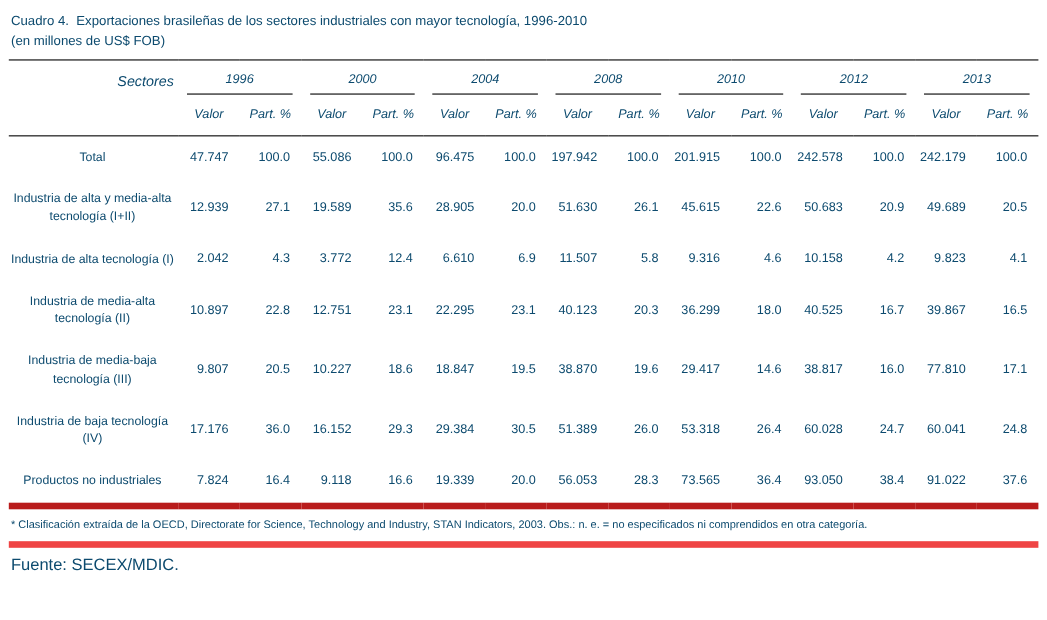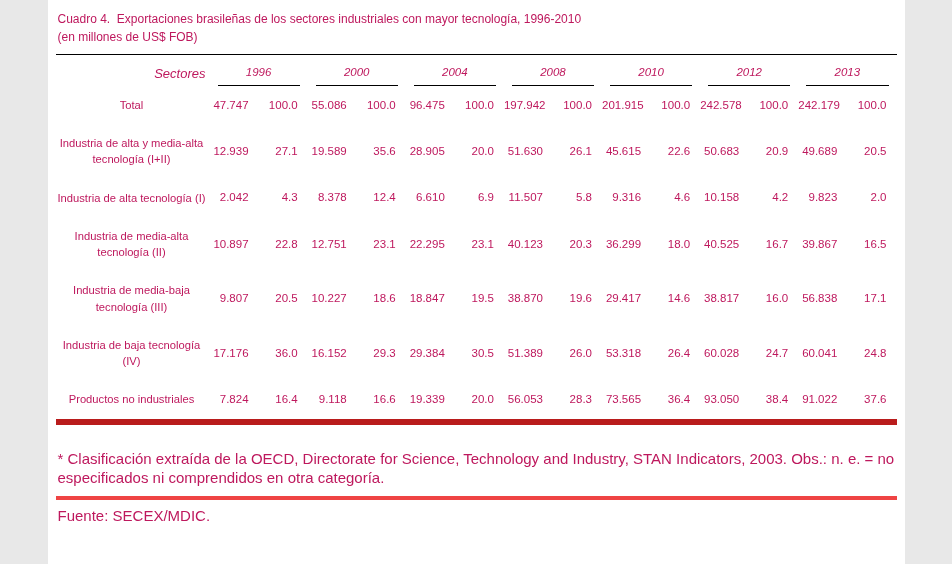--- a/index.html
+++ b/index.html
@@ -1,18 +1,18 @@
 <!DOCTYPE html>
 <html><head>
 <meta charset="utf-8">
 <style>
   html,body{margin:0;padding:0;background:#e8e8e8;}
   .page{
-    width:857px;height:564px;box-sizing:border-box;
-    margin:0 auto;background:#ffffff;color:#be185d;
+    width:952px;height:564px;box-sizing:border-box;
+    margin:0 auto;background:#ffffff;color:#0c4a6e;
     padding:10px 8px 0 8px;
     font-family:"Liberation Sans", sans-serif;
     overflow:hidden;
   }
   .title{
     font-size:12px;line-height:1.5;white-space:pre-wrap;padding-left:2px;
   }
   table{
     width:100%;border-collapse:collapse;table-layout:fixed;
     margin-top:8px;font-size:11.5px;
@@ -32,22 +32,22 @@
     border-bottom:1px solid #000;font-style:italic;
     padding:12px 0 13px 0;text-align:center;font-size:11.5px;
   }
   tbody td{padding:11px 0;line-height:1.3;}
   td.sector{
     text-align:center;padding:11px 4px 11px 2px;font-size:11.2px;line-height:1.45;
   }
   td.val,td.pct{text-align:right;padding-right:10px;}
   tbody tr:last-child td{border-bottom:6px solid #b91c1c;}
   .footnote{
-    margin-top:24px;font-size:15px;line-height:1.3;
-    padding:0 2px 8px 2px;border-bottom:4px solid #ef4444;
+    margin-top:8px;font-size:10px;line-height:1.3;
+    padding:0 2px 8px 2px;border-bottom:6px solid #ef4444;
   }
   .source{margin-top:7px;font-size:15px;padding-left:2px;}
 </style>
 </head>
 <body>
 
 <div class="page">
   <div class="title">Cuadro 4.  Exportaciones brasileñas de los sectores industriales con mayor tecnología, 1996-2010</div>
   <div class="title">(en millones de US$ FOB)</div>
 
@@ -86,20 +86,37 @@
           </th>
           <th class="year-head" colspan="2">
             <div class="yr">2010</div>
           </th>
           <th class="year-head" colspan="2">
             <div class="yr">2012</div>
           </th>
           <th class="year-head" colspan="2">
             <div class="yr">2013</div>
           </th>
+        </tr>
+        <tr class="hdr2">
+          <th></th>
+          <th>Valor</th>
+          <th>Part. %</th>
+          <th>Valor</th>
+          <th>Part. %</th>
+          <th>Valor</th>
+          <th>Part. %</th>
+          <th>Valor</th>
+          <th>Part. %</th>
+          <th>Valor</th>
+          <th>Part. %</th>
+          <th>Valor</th>
+          <th>Part. %</th>
+          <th>Valor</th>
+          <th>Part. %</th>
         </tr>
       </thead>
     <tbody>
         <tr>
           <td class="sector">Total</td>
           <td class="val">47.747</td>
           <td class="pct">100.0</td>
           <td class="val">55.086</td>
           <td class="pct">100.0</td>
           <td class="val">96.475</td>
@@ -127,32 +144,32 @@
           <td class="pct">22.6</td>
           <td class="val">50.683</td>
           <td class="pct">20.9</td>
           <td class="val">49.689</td>
           <td class="pct">20.5</td>
         </tr>
         <tr>
           <td class="sector">Industria de alta tecnología (I)</td>
           <td class="val">2.042</td>
           <td class="pct">4.3</td>
-          <td class="val">8.378</td>
+          <td class="val">3.772</td>
           <td class="pct">12.4</td>
           <td class="val">6.610</td>
           <td class="pct">6.9</td>
           <td class="val">11.507</td>
           <td class="pct">5.8</td>
           <td class="val">9.316</td>
           <td class="pct">4.6</td>
           <td class="val">10.158</td>
           <td class="pct">4.2</td>
           <td class="val">9.823</td>
-          <td class="pct">2.0</td>
+          <td class="pct">4.1</td>
         </tr>
         <tr>
           <td class="sector">Industria de media-alta tecnología (II)</td>
           <td class="val">10.897</td>
           <td class="pct">22.8</td>
           <td class="val">12.751</td>
           <td class="pct">23.1</td>
           <td class="val">22.295</td>
           <td class="pct">23.1</td>
           <td class="val">40.123</td>
@@ -171,21 +188,21 @@
           <td class="val">10.227</td>
           <td class="pct">18.6</td>
           <td class="val">18.847</td>
           <td class="pct">19.5</td>
           <td class="val">38.870</td>
           <td class="pct">19.6</td>
           <td class="val">29.417</td>
           <td class="pct">14.6</td>
           <td class="val">38.817</td>
           <td class="pct">16.0</td>
-          <td class="val">56.838</td>
+          <td class="val">77.810</td>
           <td class="pct">17.1</td>
         </tr>
         <tr>
           <td class="sector">Industria de baja tecnología (IV)</td>
           <td class="val">17.176</td>
           <td class="pct">36.0</td>
           <td class="val">16.152</td>
           <td class="pct">29.3</td>
           <td class="val">29.384</td>
           <td class="pct">30.5</td>

